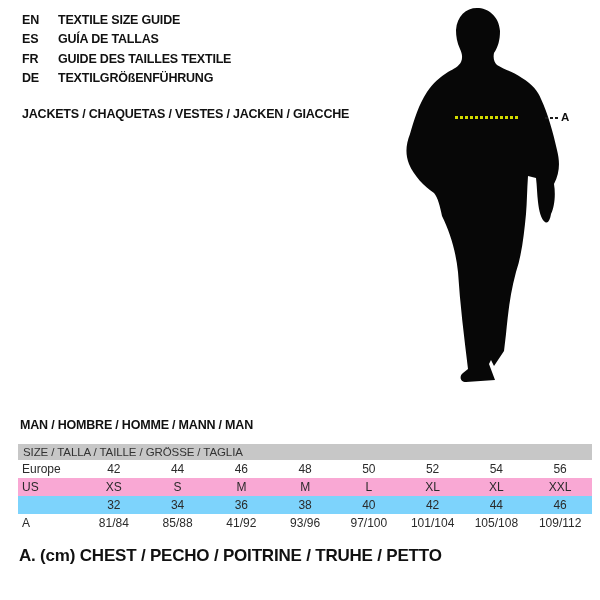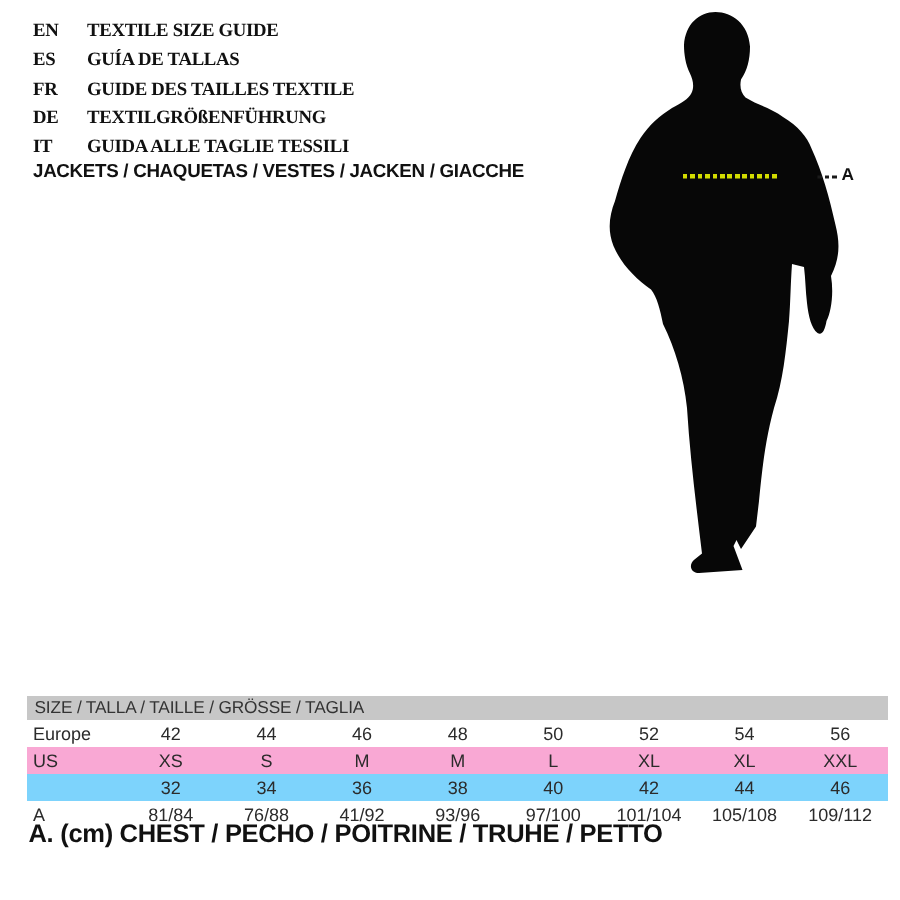--- a/index.html
+++ b/index.html
@@ -2,35 +2,35 @@
 <html><head>
 <meta charset="utf-8">
 <style>
   html,body{margin:0;padding:0;background:#fff;}
   .page{
     position:relative;width:600px;height:600px;background:#fff;overflow:hidden;
     font-family:"Liberation Sans","DejaVu Sans",sans-serif;color:#111;
   }
   
   .lang-block{position:absolute;left:22px;top:11px;}
-  .lang-row{display:flex;line-height:19.3px;font-size:12.5px;font-weight:bold;letter-spacing:-0.2px;font-family:Liberation Serif, serif;}
+  .lang-row{display:flex;line-height:19.3px;font-size:12.5px;font-weight:bold;letter-spacing:-0.2px;}
   .lang-code{width:36px;}
   
   .categories{position:absolute;left:22px;top:106px;font-size:12.5px;font-weight:bold;line-height:17px;letter-spacing:-0.2px;}
   
   .figure{position:absolute;left:402px;top:6px;width:178px;height:382px;}
   .figure svg{display:block;width:178px;height:382px;}
   .chest-line{position:absolute;left:455px;top:116px;width:63px;height:3px;}
   .chest-ext{position:absolute;left:545px;top:117px;width:14px;height:2px;}
   .a-label{position:absolute;left:561px;top:111px;font-size:11.5px;font-weight:bold;}
   
   .man-title{position:absolute;left:20px;top:418px;font-size:12.5px;font-weight:bold;letter-spacing:-0.2px;}
   
   .size-table{position:absolute;left:18px;top:444px;width:574px;}
-  .t-header{height:16px;line-height:16px;font-size:11.5px;color:#333;padding-left:5px;letter-spacing:-0.1px;margin-top:20px;}
+  .t-header{height:16px;line-height:16px;font-size:11.5px;color:#333;padding-left:5px;letter-spacing:-0.1px;}
   .t-row{display:flex;height:18px;line-height:18px;font-size:12px;color:#2b2b2b;}
   .t-label{width:60px;padding-left:4px;text-align:left;}
   .t-cell{flex:1;text-align:center;}
   
   .footnote{position:absolute;left:19px;top:546px;font-size:17px;font-weight:bold;letter-spacing:-0.2px;}
 </style>
 </head>
 <body>
 
 <div class="page">
@@ -44,24 +44,20 @@
         <span class="lang-code">ES</span>
         <span>GUÍA DE TALLAS</span>
       </div>
       <div class="lang-row">
         <span class="lang-code">FR</span>
         <span>GUIDE DES TAILLES TEXTILE</span>
       </div>
       <div class="lang-row">
         <span class="lang-code">DE</span>
         <span>TEXTILGRÖßENFÜHRUNG</span>
-      </div>
-      <div class="lang-row">
-        <span class="lang-code">IT</span>
-        <span>GUIDA ALLE TAGLIE TESSILI</span>
       </div>
     </div>
 
   <div class="categories">
     <div>JACKETS / CHAQUETAS / VESTES / JACKEN / GIACCHE</div>
   </div>
 
   <div class="figure">
     <svg viewBox="0 0 178 382" xmlns="http://www.w3.org/2000/svg">
       <path d="M75,2
@@ -95,20 +91,21 @@
            C61,52 60,47 58,43
            C55,37 54,30 54,24
            C55,10 64,2 75,2 Z" fill="#070707"></path>
     </svg>
   </div>
 
   <div class="chest-line" style="background: repeating-linear-gradient(90deg, rgb(211, 220, 0) 0px, rgb(211, 220, 0) 3px, transparent 3px, transparent 5px);"></div>
   <div class="chest-ext" style="background: repeating-linear-gradient(90deg, rgb(26, 26, 26) 0px, rgb(26, 26, 26) 3px, transparent 3px, transparent 5px);"></div>
   <div class="a-label">A</div>
 
+  <div class="man-title">MAN / HOMBRE / HOMME / MANN / MAN</div>
 
   <div class="size-table">
     <div class="t-header" style="background: rgb(199, 199, 199);">SIZE / TALLA / TAILLE / GRÖSSE / TAGLIA</div>
     <div>
         <div class="t-row">
           <span class="t-label">Europe</span>
           <span class="t-cell">42</span>
           <span class="t-cell">44</span>
           <span class="t-cell">46</span>
           <span class="t-cell">48</span>
@@ -135,21 +132,21 @@
           <span class="t-cell">36</span>
           <span class="t-cell">38</span>
           <span class="t-cell">40</span>
           <span class="t-cell">42</span>
           <span class="t-cell">44</span>
           <span class="t-cell">46</span>
         </div>
         <div class="t-row">
           <span class="t-label">A</span>
           <span class="t-cell">81/84</span>
-          <span class="t-cell">76/88</span>
+          <span class="t-cell">85/88</span>
           <span class="t-cell">41/92</span>
           <span class="t-cell">93/96</span>
           <span class="t-cell">97/100</span>
           <span class="t-cell">101/104</span>
           <span class="t-cell">105/108</span>
           <span class="t-cell">109/112</span>
         </div>
       </div>
   </div>
 

